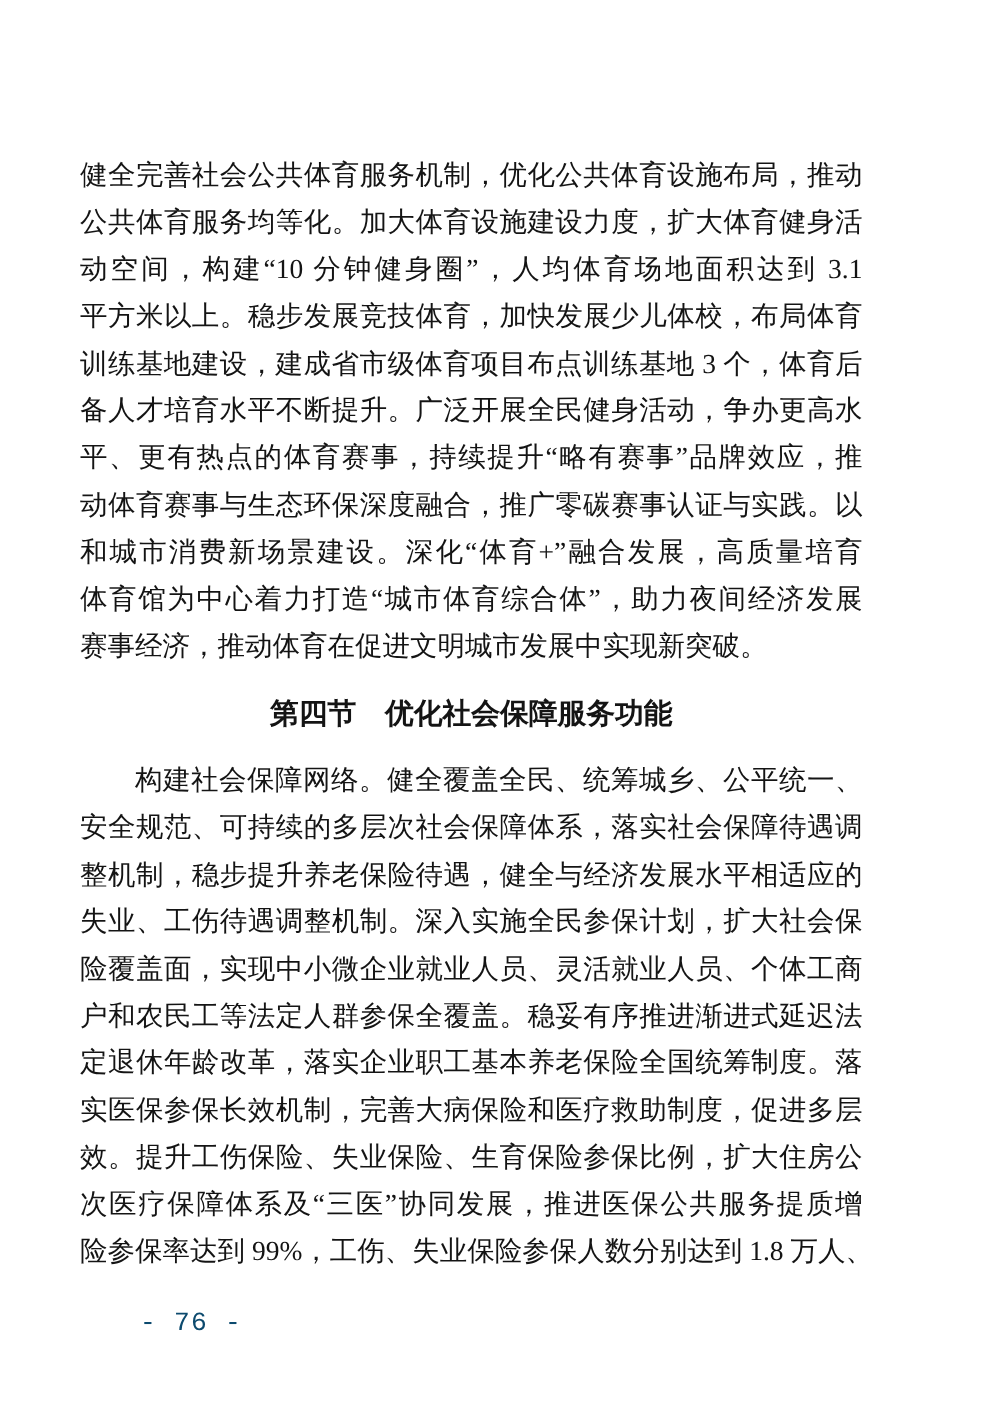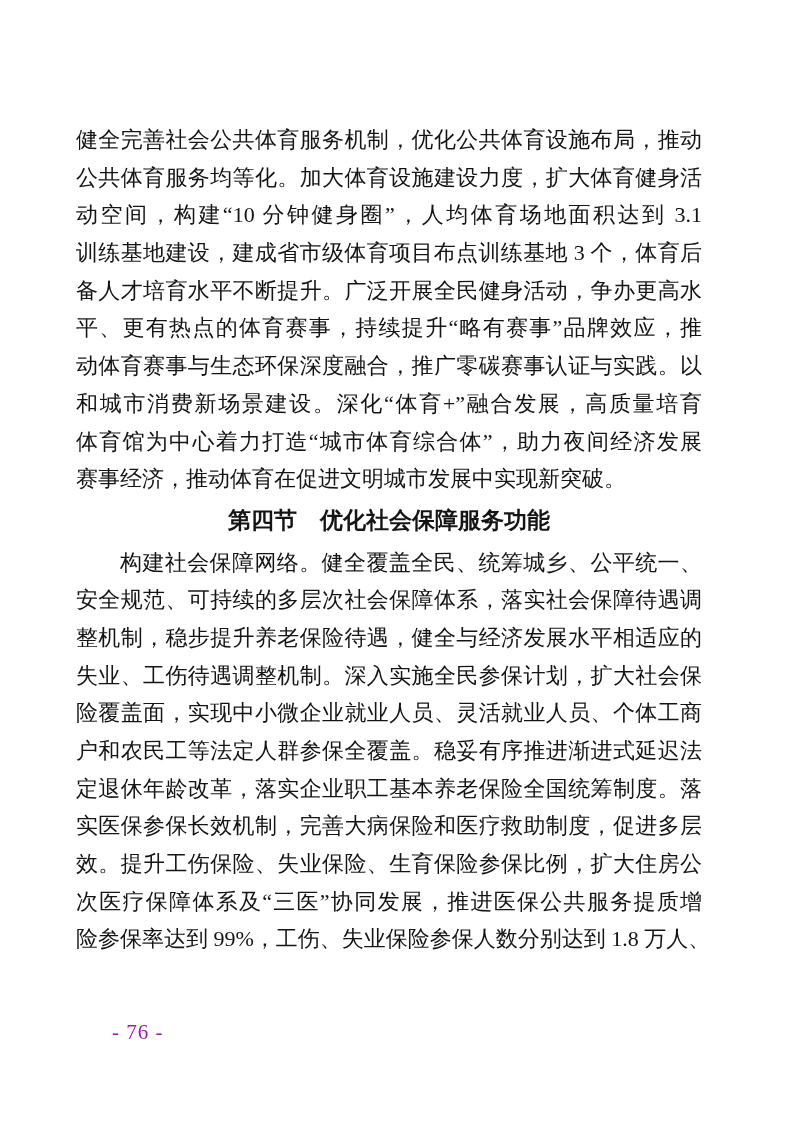--- a/index.html
+++ b/index.html
@@ -11,21 +11,21 @@
     position: relative;
     width: 793px;
     height: 1122px;
     background: #ffffff;
     overflow: hidden;
     color: #141414;
     font-family: "Liberation Serif", "DejaVu Serif", serif;
   }
   .body-text {
     position: absolute;
-    left: 76px;
+    left: 64px;
     top: 121px;
     width: 626px;
   }
   .line {
     font-size: 22px;
     line-height: 37.7px;
     height: 37.7px;
     text-align: justify;
     text-align-last: justify;
     white-space: nowrap;
@@ -36,52 +36,53 @@
     text-align-last: left;
   }
   .line.indent {
     text-indent: 44px;
   }
   .lead-bold {
     font-weight: normal;
     font-family: "Liberation Sans", "DejaVu Sans", sans-serif;
   }
   .section-heading {
-    margin: 4px;
+    margin: 16px;
     font-size: 23px;
     line-height: 37.7px;
     height: 37.7px;
     font-weight: bold;
     font-family: "Liberation Sans", "DejaVu Sans", sans-serif;
     text-align: center;
     text-align-last: center;
     white-space: nowrap;
   }
   .page-footer {
     position: absolute;
     left: 112px;
-    top: 1020px;
+    top: 1048px;
     font-size: 21px;
     line-height: 24px;
-    color: #a21caf;
-    font-family: Liberation Serif, serif;
+    color: #0c4a6e;
+    font-family: Liberation Mono, monospace;
     letter-spacing: 1px;
   }
 </style>
 </head>
 <body>
 
 <div class="page">
 
   <div class="body-text">
 
     <div class="para">
         <div class="line">健全完善社会公共体育服务机制，优化公共体育设施布局，推动</div>
         <div class="line">公共体育服务均等化。加大体育设施建设力度，扩大体育健身活</div>
         <div class="line">动空间，构建“10 分钟健身圈”，人均体育场地面积达到 3.1</div>
+        <div class="line">平方米以上。稳步发展竞技体育，加快发展少儿体校，布局体育</div>
         <div class="line">训练基地建设，建成省市级体育项目布点训练基地 3 个，体育后</div>
         <div class="line">备人才培育水平不断提升。广泛开展全民健身活动，争办更高水</div>
         <div class="line">平、更有热点的体育赛事，持续提升“略有赛事”品牌效应，推</div>
         <div class="line">动体育赛事与生态环保深度融合，推广零碳赛事认证与实践。以</div>
         <div class="line">和城市消费新场景建设。深化“体育+”融合发展，高质量培育</div>
         <div class="line">体育馆为中心着力打造“城市体育综合体”，助力夜间经济发展</div>
         <div class="line line-last">赛事经济，推动体育在促进文明城市发展中实现新突破。</div>
       </div>
 
     <h2 class="section-heading">第四节　优化社会保障服务功能</h2>

